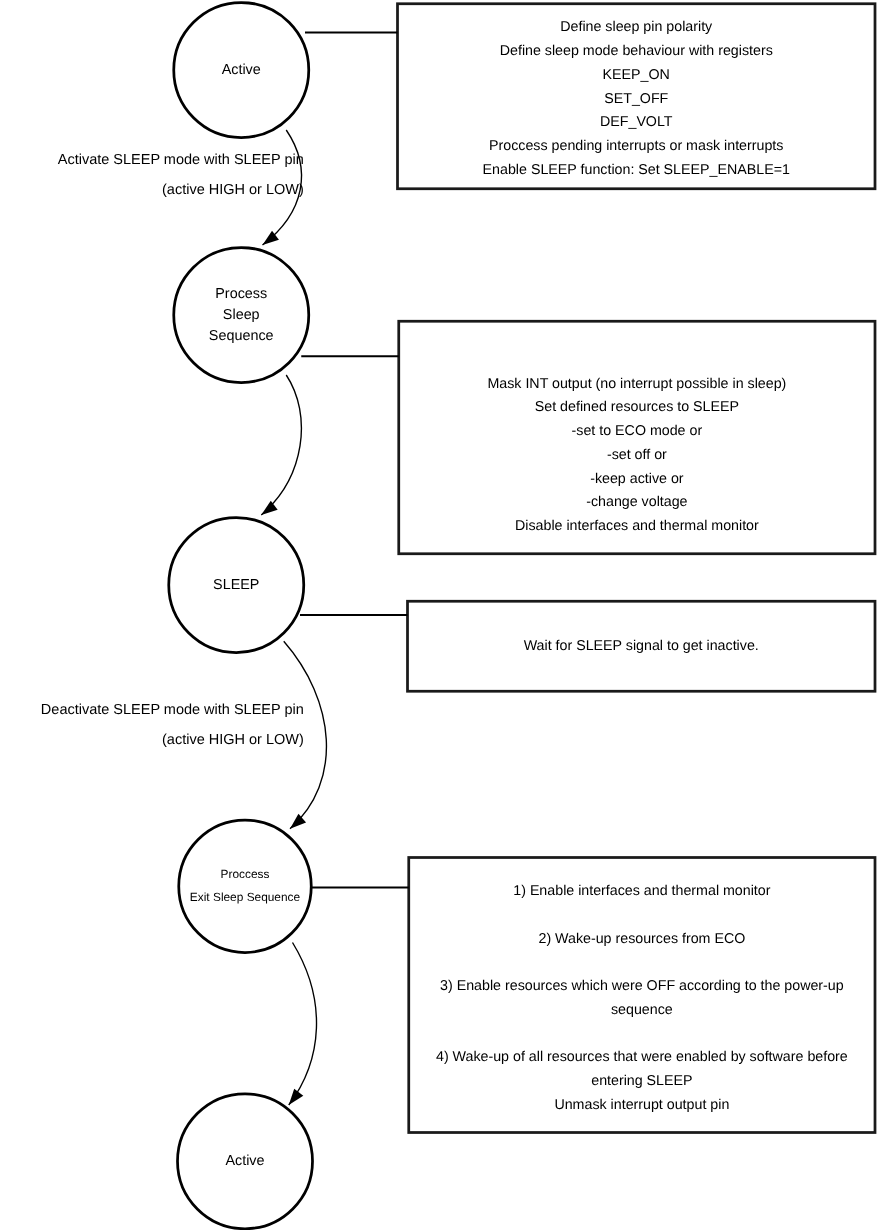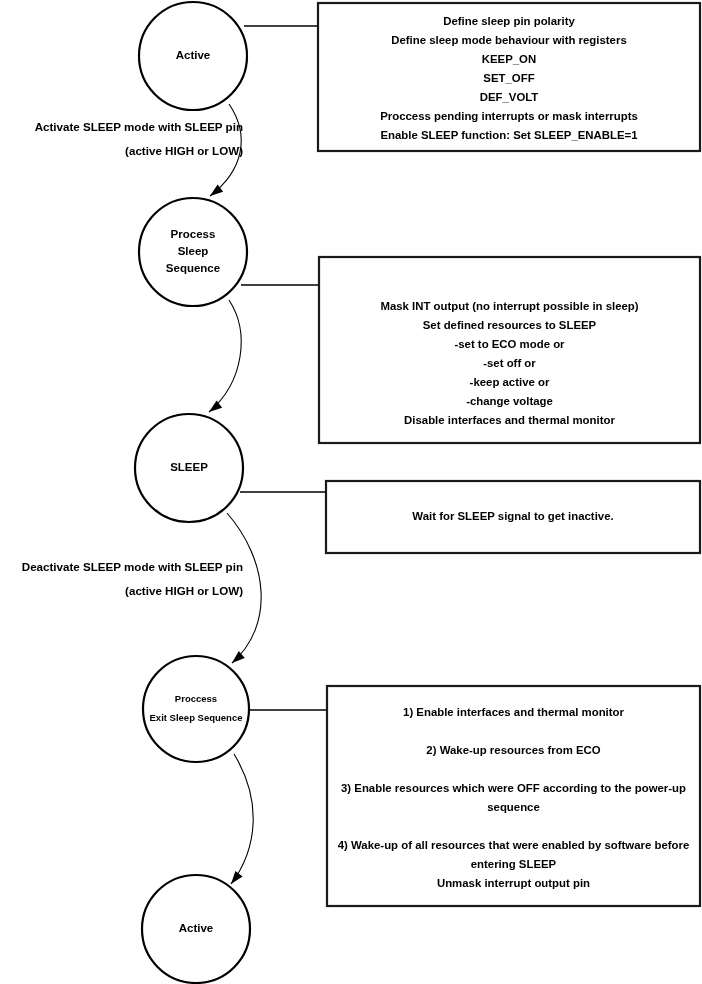--- a/index.html
+++ b/index.html
@@ -12,21 +12,20 @@
     width: 702px;
     height: 984px;
     font-family: "Liberation Sans", sans-serif;
     color: #000000;
     overflow: hidden;
   }
   #diagram-root {
     position: relative;
     width: 702px;
     height: 980px;
-    font-weight: bold;
   }
   svg#diagram-svg {
     position: absolute;
     top: 0;
     left: 0;
     width: 702px;
     height: 984px;
     display: block;
   }
   .state-circle {

